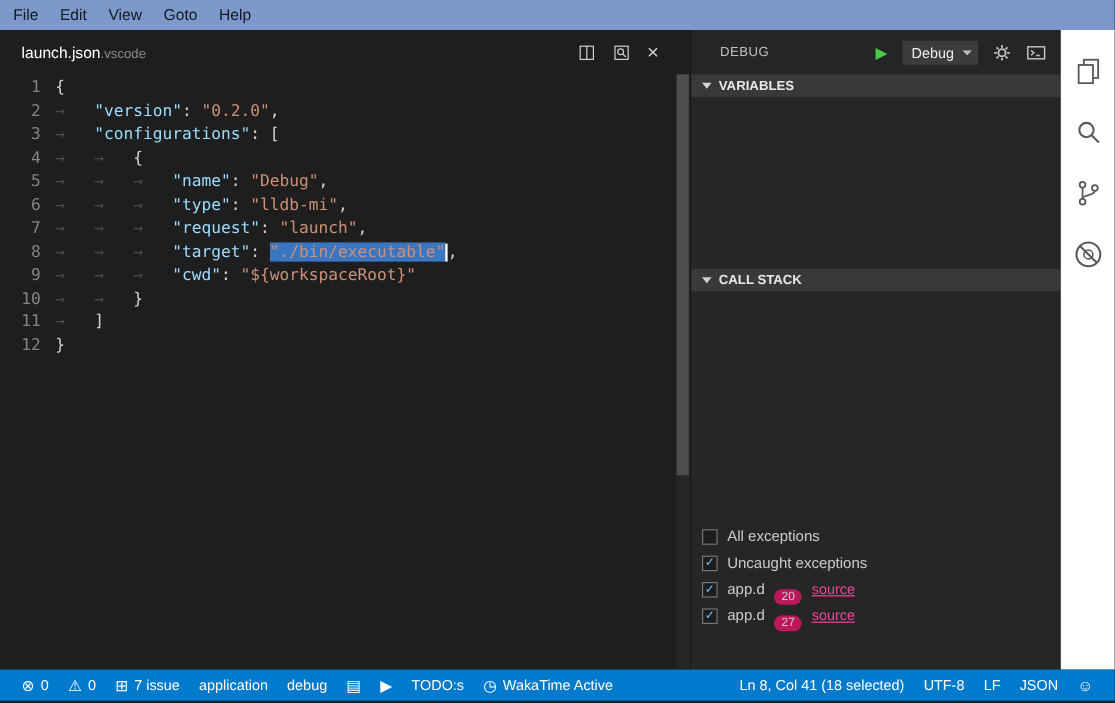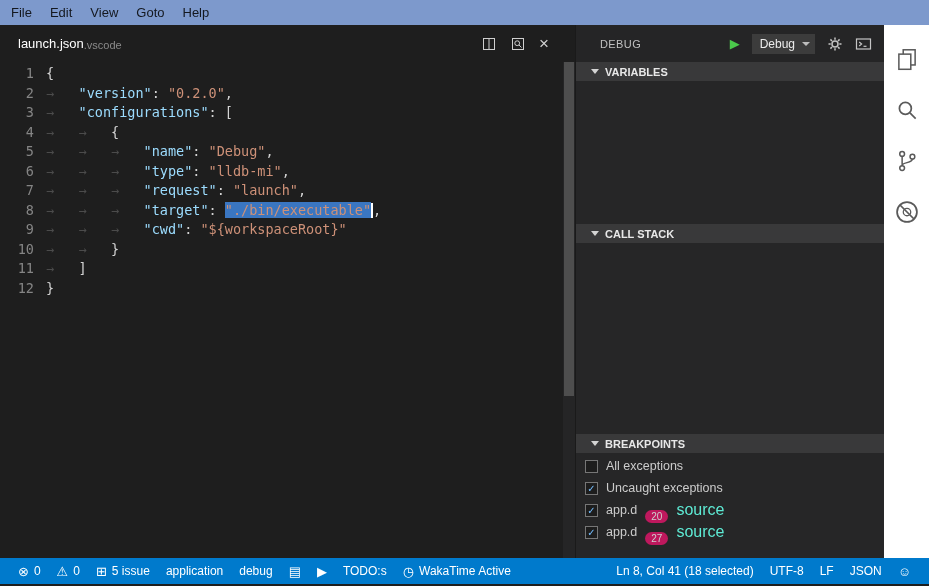--- a/index.html
+++ b/index.html
@@ -48,37 +48,37 @@
   .play-btn { margin-left:auto; color:#4bc94b; font-size:13px; cursor:default; }
   .config-select { margin-left:12px; background:#3c3c3c; color:#ececec; font-size:12px;
                    height:20px; display:flex; align-items:center; padding:0 20px 0 8px;
                    position:relative; min-width:62px; cursor:default; }
   .select-caret { position:absolute; right:5px; top:8px; width:0; height:0;
                   border-left:4px solid transparent; border-right:4px solid transparent;
                   border-top:4px solid #bdbdbd; }
   .tool-icon { margin-left:12px; display:flex; }
 
   .section-header { height:19px; background:#39393a; display:flex; align-items:center;
-                    padding-left:15px; gap:6px; flex-shrink:0; }
+                    padding-left:9px; gap:6px; flex-shrink:0; }
   .section-label { font-size:11px; font-weight:bold; color:#e8e8e8; }
   .tri { width:0; height:0; border-left:4px solid transparent; border-right:4px solid transparent;
          border-top:5px solid #d4d4d4; }
   .sec-body { background:#262627; flex-shrink:0; }
   .body-variables  { height:112px; }
   .body-watch      { height:31px; }
   .body-callstack  { height:191px; }
   .bp-list { flex:1; background:#262627; overflow:hidden; padding-top:2px; }
   .bp-row { height:22px; display:flex; align-items:center; padding-left:9px;
             font-size:12.5px; color:#cccccc; }
   .cb { width:13px; height:13px; border:1px solid #767676; background:#1d1d1d;
         margin-right:8px; display:flex; align-items:center; justify-content:center;
         font-size:10px; color:#75beff; flex-shrink:0; cursor:default; }
   .badge { background:#be185d; color:#cfcfcf; font-size:10px; padding:1px 6px;
            border-radius:8px; margin-left:8px;margin-top:12px; }
-  .src { color:#5eead4; margin-left:8px; font-size:16px; }
+  .src { color:#ec4899; margin-left:8px; font-size:12px;text-decoration:underline; }
 
   
   .activitybar { width:45px; background:#ffffff; display:flex; flex-direction:column;
                  align-items:center; padding-top:8px; }
   .act-item { height:51px; display:flex; align-items:center; justify-content:center;
               width:100%; cursor:default; }
 
   
   .statusbar { position:absolute; bottom:0; left:0; width:100%; height:26px;
                background:#007acc; color:#ffffff; display:flex; align-items:center;
@@ -209,24 +209,20 @@
       <div class="sec-body body-variables"></div>
 
       <div class="sec-body body-watch"></div>
 
       <div class="section-header">
         <span class="tri"></span>
         <span class="section-label">CALL STACK</span>
       </div>
       <div class="sec-body body-callstack"></div>
 
-      <div class="section-header">
-        <span class="tri"></span>
-        <span class="section-label">BREAKPOINTS</span>
-      </div>
       <div class="bp-list">
           <div class="bp-row">
             <span class="cb"></span>
             <span>All exceptions</span>
           </div>
           <div class="bp-row">
             <span class="cb">✓</span>
             <span>Uncaught exceptions</span>
           </div>
           <div class="bp-row">
@@ -281,21 +277,21 @@
         <div class="sb-item">
           <span class="sb-icon">⊗</span>
           <span>0</span>
         </div>
         <div class="sb-item">
           <span class="sb-icon">⚠</span>
           <span>0</span>
         </div>
         <div class="sb-item">
           <span class="sb-icon">⊞</span>
-          <span>5 issue</span>
+          <span>7 issue</span>
         </div>
         <div class="sb-item">
           <span>application</span>
         </div>
         <div class="sb-item">
           <span>debug</span>
         </div>
         <div class="sb-item">
           <span class="sb-icon">▤</span>
         </div>

